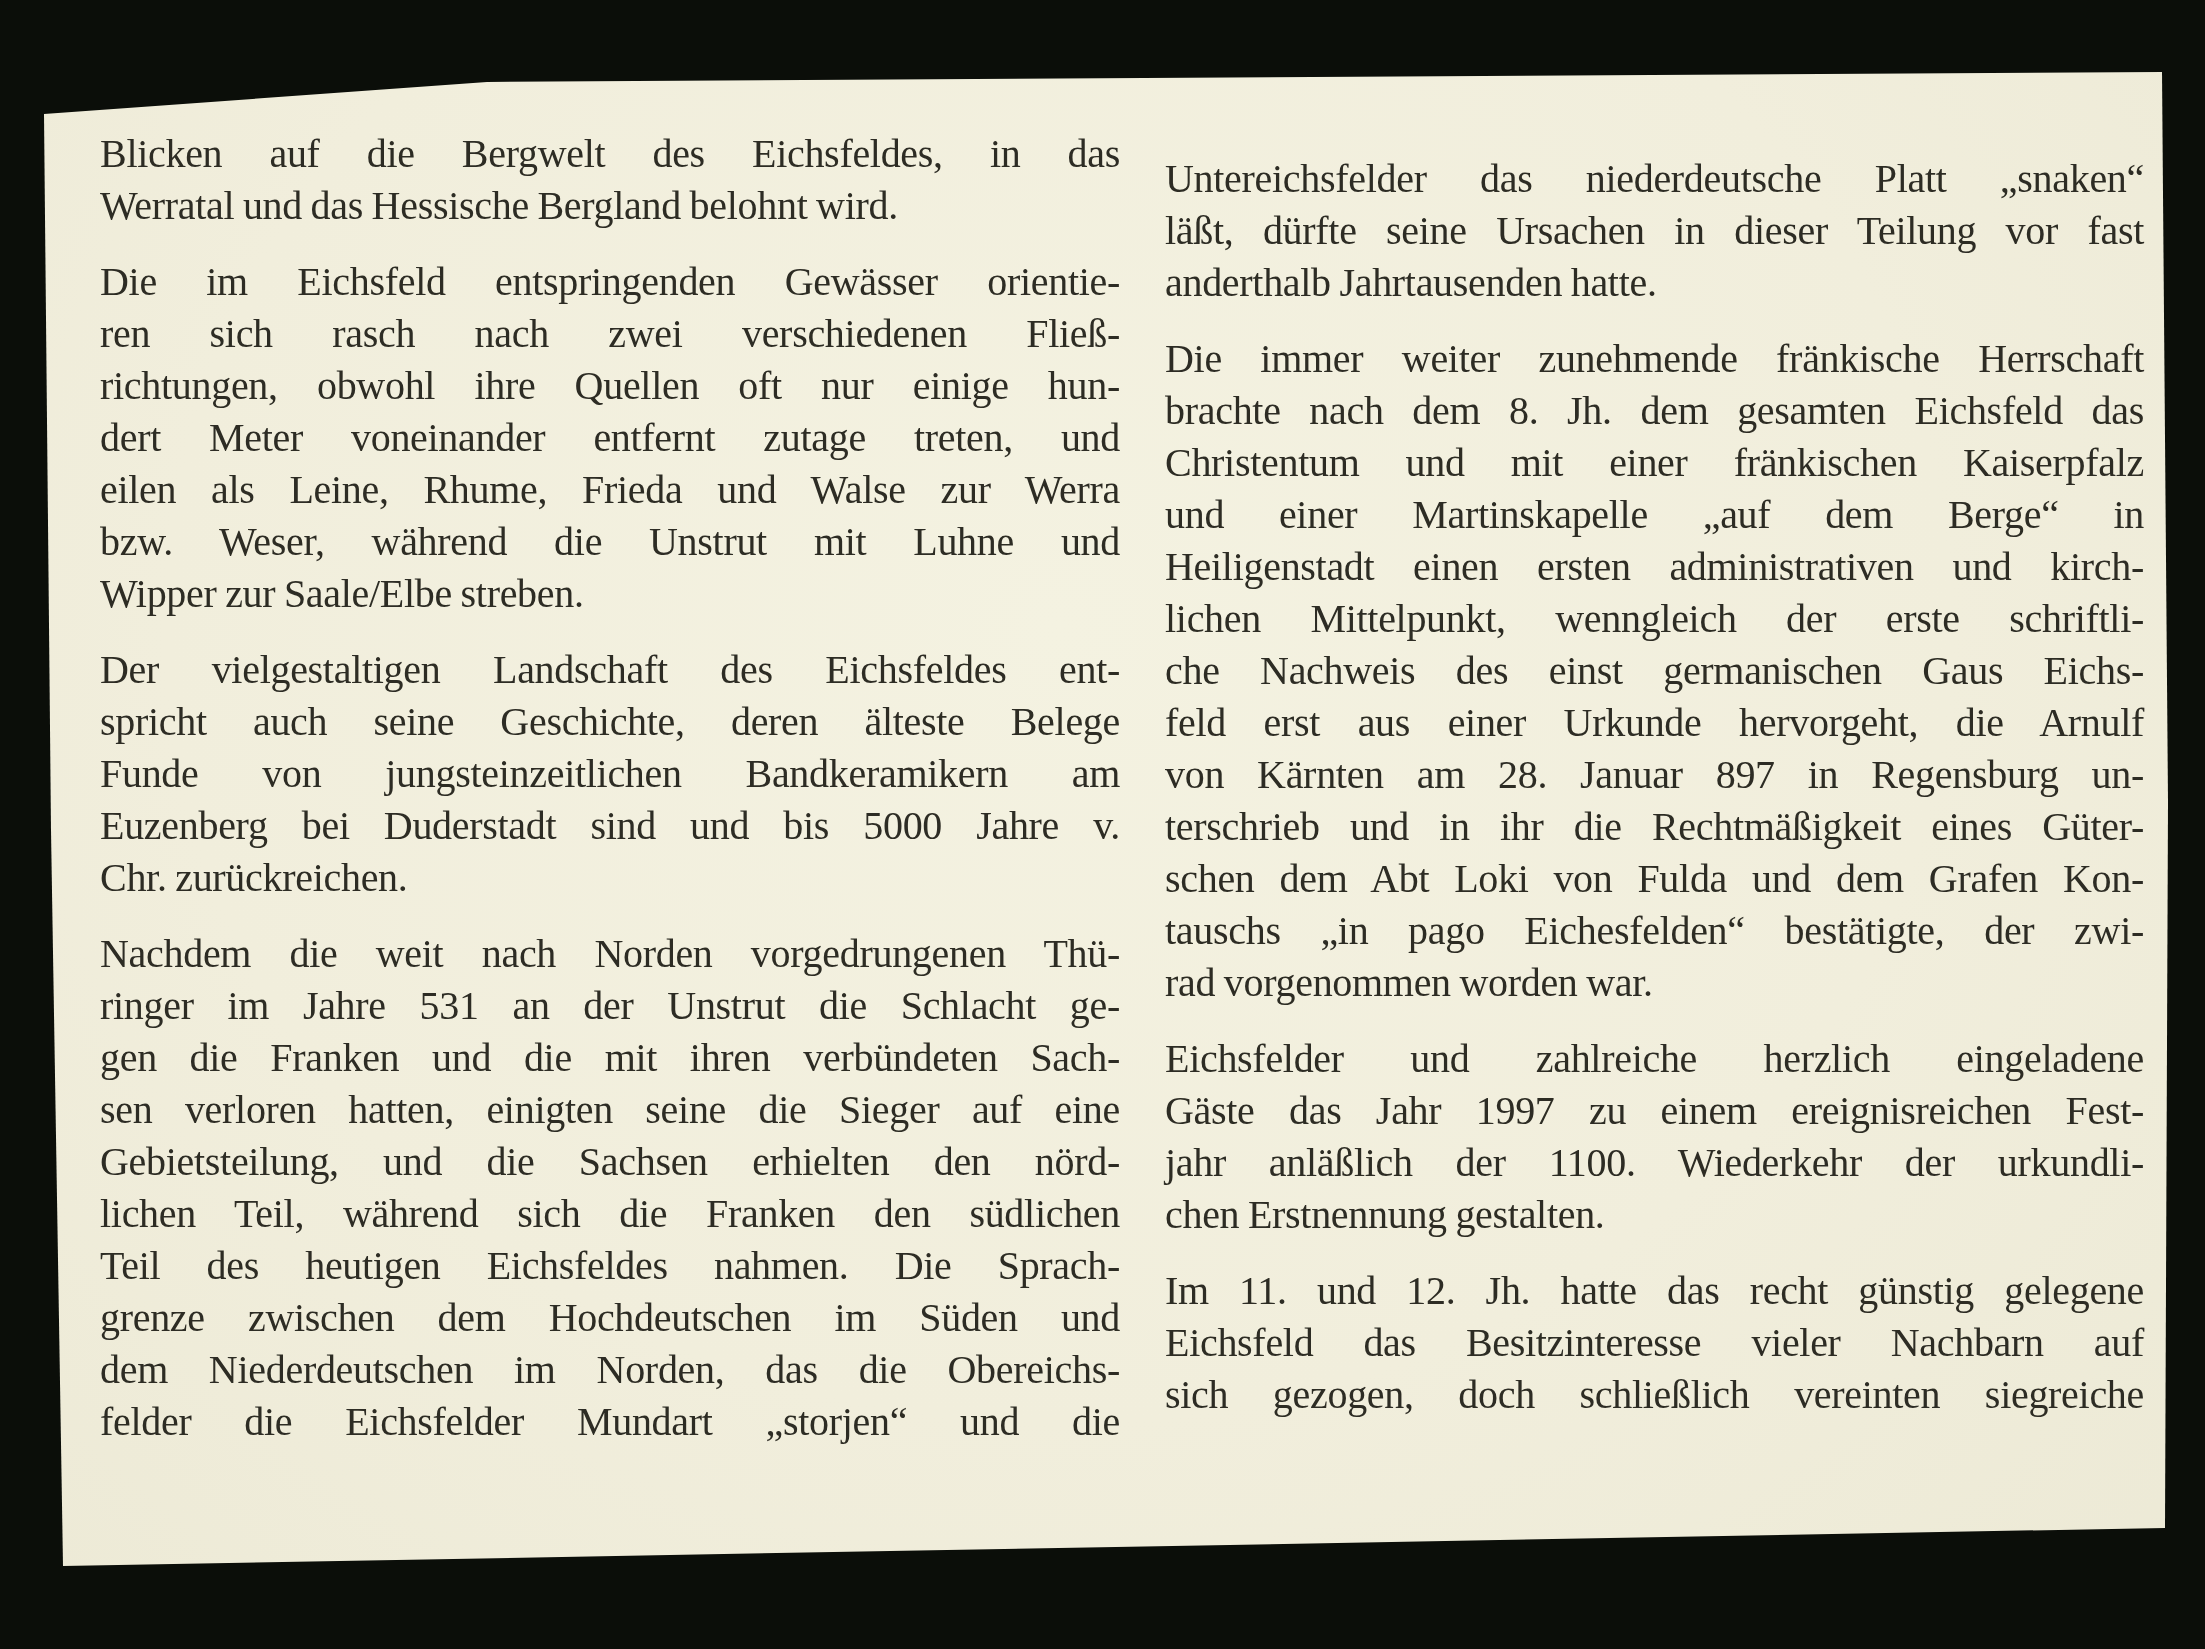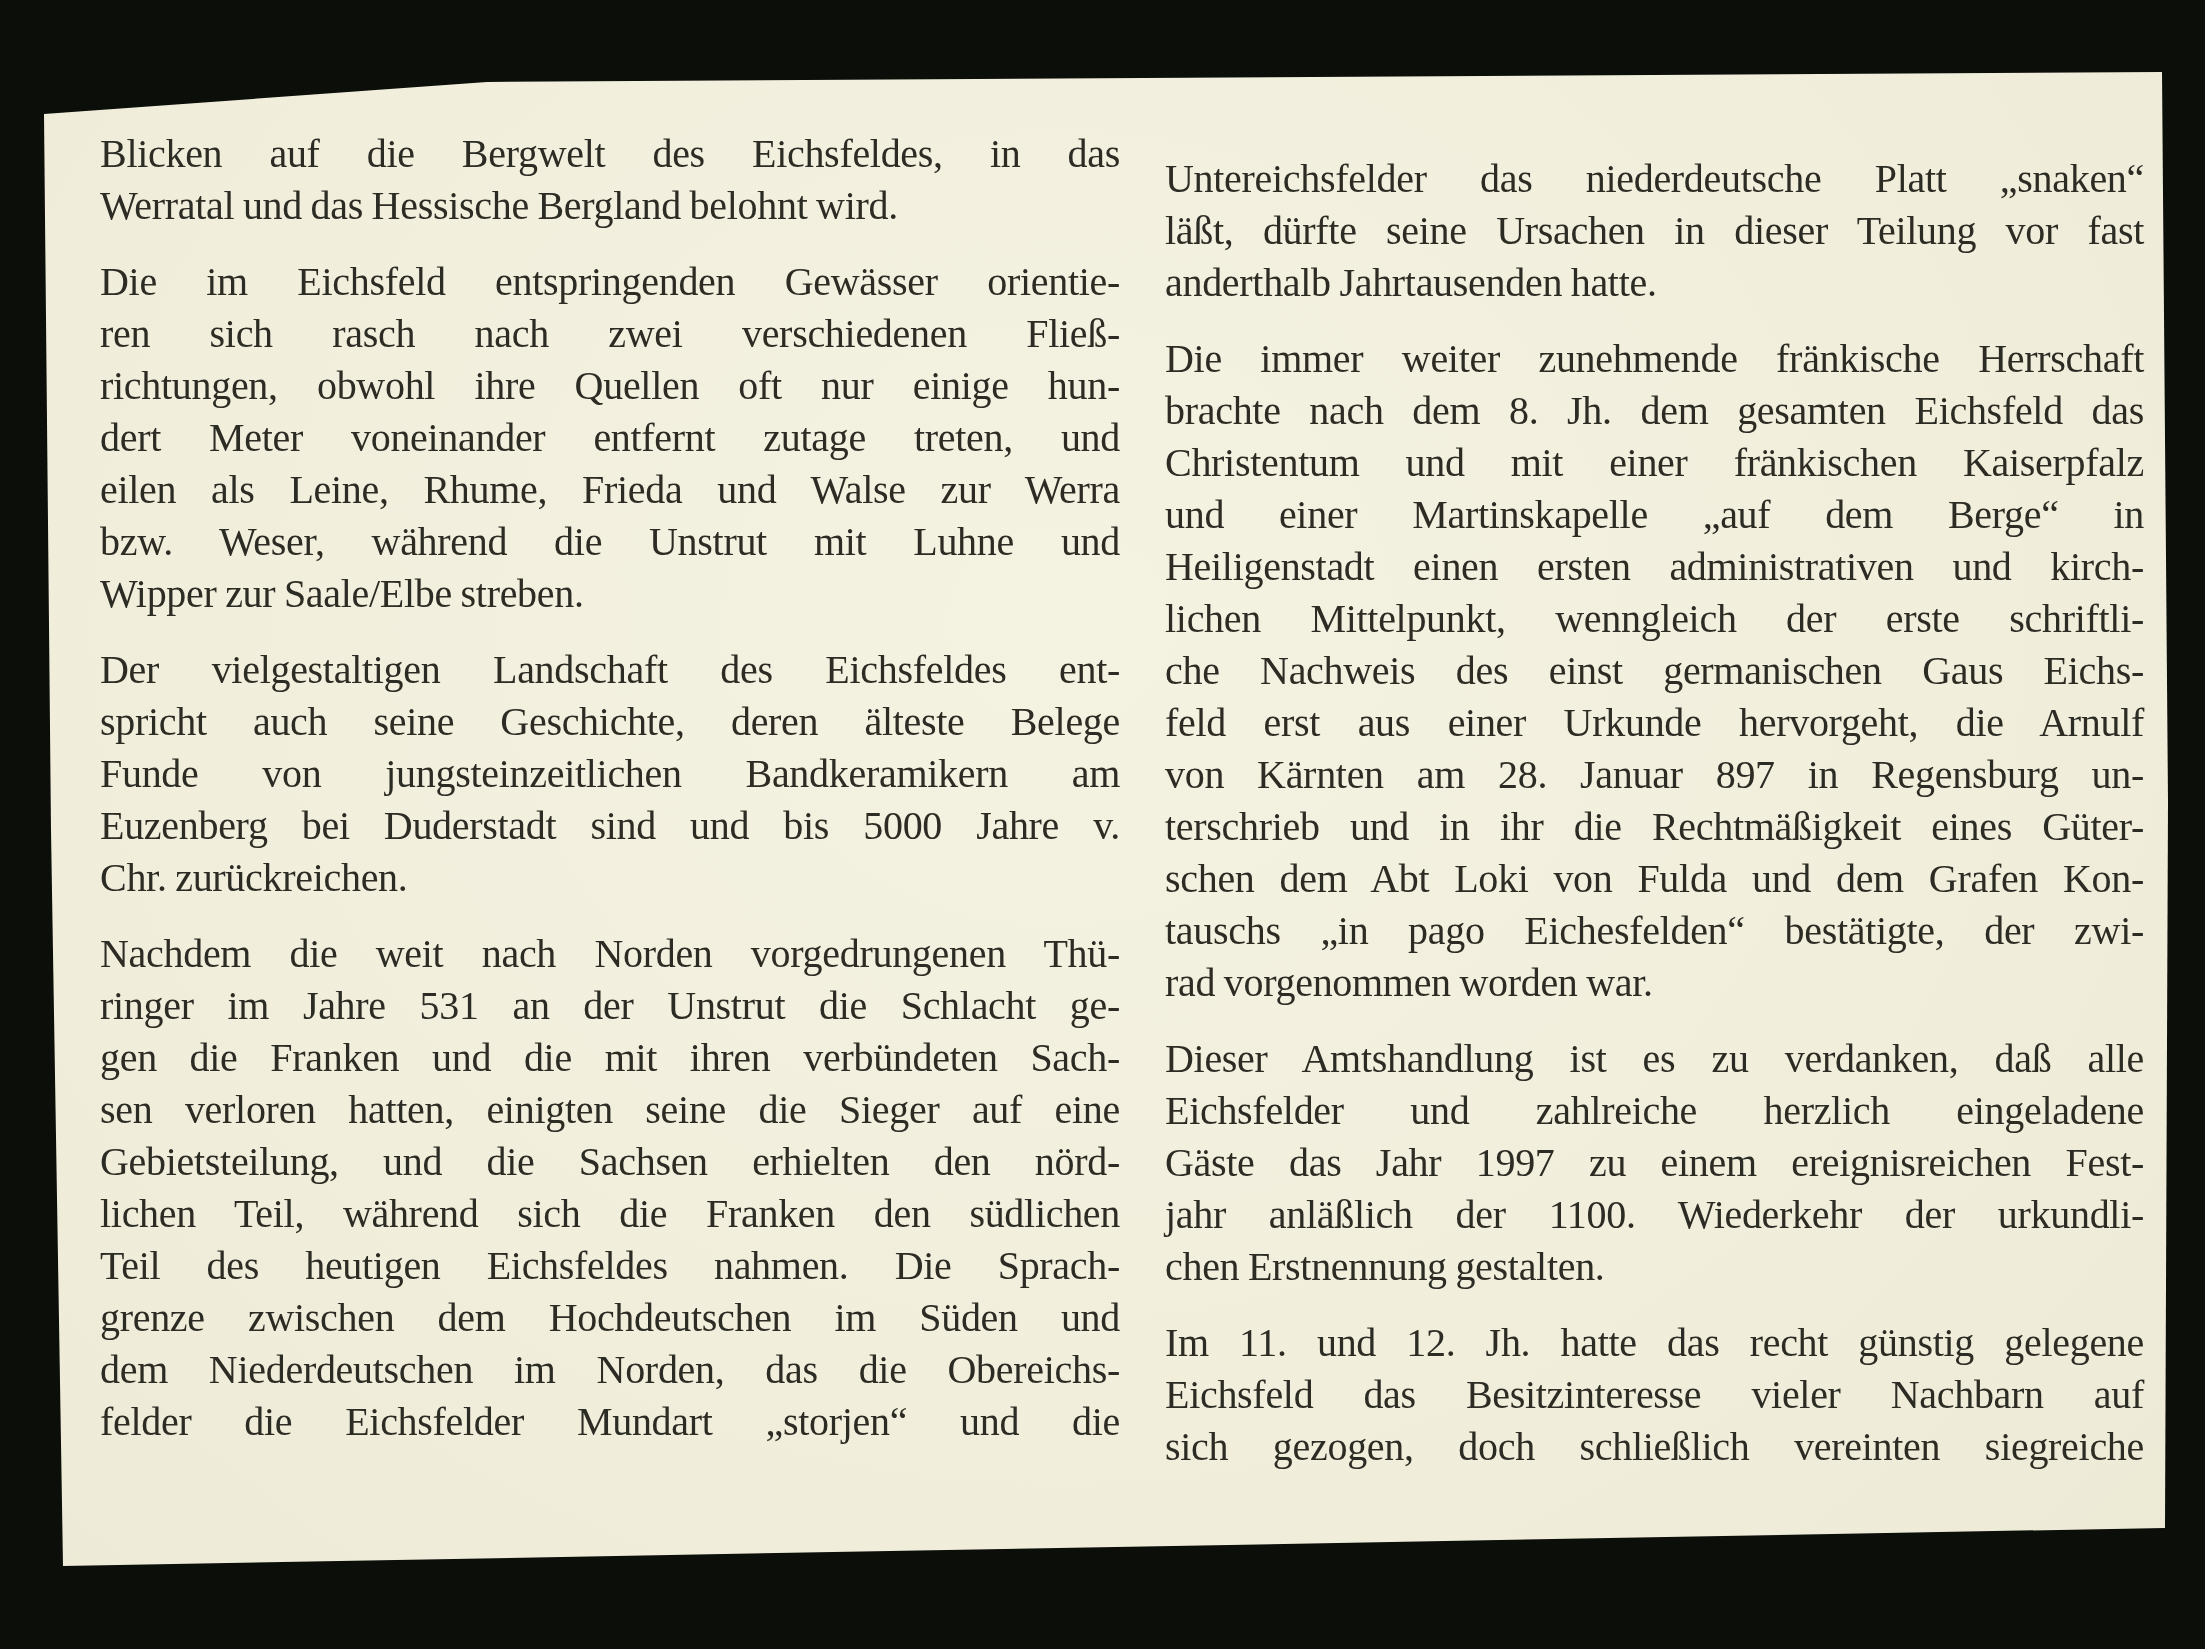--- a/index.html
+++ b/index.html
@@ -105,21 +105,20 @@
         <div class="line">lichen Mittelpunkt, wenngleich der erste schriftli-</div>
         <div class="line">che Nachweis des einst germanischen Gaus Eichs-</div>
         <div class="line">feld erst aus einer Urkunde hervorgeht, die Arnulf</div>
         <div class="line">von Kärnten am 28. Januar 897 in Regensburg un-</div>
         <div class="line">terschrieb und in ihr die Rechtmäßigkeit eines Güter-</div>
         <div class="line">schen dem Abt Loki von Fulda und dem Grafen Kon-</div>
         <div class="line">tauschs „in pago Eichesfelden“ bestätigte, der zwi-</div>
         <div class="line endline">rad vorgenommen worden war.</div>
       </div>
       <div class="para">
-        <div class="line">Dieser Amtshandlung ist es zu verdanken, daß alle</div>
         <div class="line">Eichsfelder und zahlreiche herzlich eingeladene</div>
         <div class="line">Gäste das Jahr 1997 zu einem ereignisreichen Fest-</div>
         <div class="line">jahr anläßlich der 1100. Wiederkehr der urkundli-</div>
         <div class="line endline">chen Erstnennung gestalten.</div>
       </div>
       <div class="para">
         <div class="line">Im 11. und 12. Jh. hatte das recht günstig gelegene</div>
         <div class="line">Eichsfeld das Besitzinteresse vieler Nachbarn auf</div>
         <div class="line">sich gezogen, doch schließlich vereinten siegreiche</div>
       </div>

